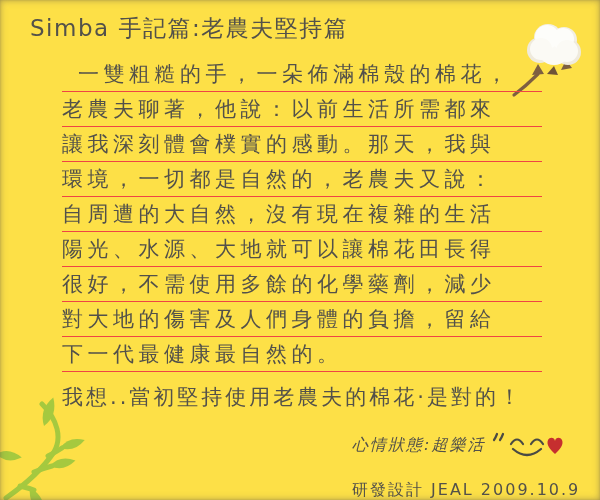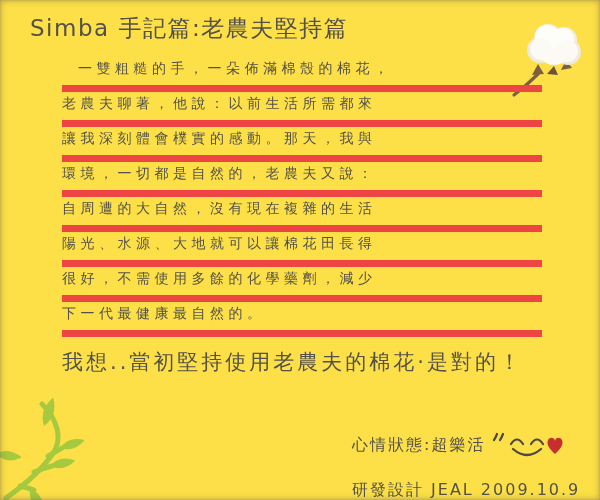--- a/index.html
+++ b/index.html
@@ -18,32 +18,32 @@
   }
   .title{
     position:absolute;left:30px;top:13px;
     font-size:23px;letter-spacing:1.5px;white-space:nowrap;
   }
   .note{
     position:absolute;left:62px;top:57px;width:480px;
   }
   .ruled-line{
     height:35px;box-sizing:border-box;padding-top:3px;
-    border-bottom:7px solid #ef4444;
-    font-size:14px;letter-spacing:4.5px;white-space:nowrap;
+    border-bottom:1px solid #ef4444;
+    font-size:21px;letter-spacing:4.5px;white-space:nowrap;
   }
   .ruled-line.first{ text-indent:16px; }
   .closing{
     margin-top:11px;font-size:21px;letter-spacing:3px;white-space:nowrap;
   }
   .footer{
     position:absolute;left:352px;top:430px;
     font-size:16px;letter-spacing:2px;
   }
-  .mood-row{display:flex;align-items:center;gap:4px;height:30px;}
+  .mood-row{display:flex;align-items:center;gap:4px;height:30px;font-style:italic;}
   .credit-row{margin-top:20px;white-space:nowrap;}
   .deco-cotton{position:absolute;left:502px;top:14px;}
   .deco-branch{position:absolute;left:0;top:382px;}
   .txt{white-space:nowrap;}
 </style>
 </head>
 <body>
 
 <div class="page">
 
@@ -66,20 +66,21 @@
   </svg>
 
   <div class="note">
     <div class="ruled-line first txt">一雙粗糙的手，一朵佈滿棉殼的棉花，</div>
     <div class="ruled-line txt">老農夫聊著，他說：以前生活所需都來</div>
     <div class="ruled-line txt">讓我深刻體會樸實的感動。那天，我與</div>
     <div class="ruled-line txt">環境，一切都是自然的，老農夫又說：</div>
     <div class="ruled-line txt">自周遭的大自然，沒有現在複雜的生活</div>
     <div class="ruled-line txt">陽光、水源、大地就可以讓棉花田長得</div>
     <div class="ruled-line txt">很好，不需使用多餘的化學藥劑，減少</div>
+    <div class="ruled-line txt">對大地的傷害及人們身體的負擔，留給</div>
     <div class="ruled-line txt">下一代最健康最自然的。</div>
     <div class="closing txt">我想..當初堅持使用老農夫的棉花·是對的！</div>
   </div>
 
   <svg class="deco-branch" width="128" height="118" viewBox="0 0 128 118">
     <g fill="none" stroke="#a5c93f" stroke-width="5" stroke-linecap="round">
       <path d="M6 116 C 26 102, 42 88, 54 70 C 62 56, 58 38, 42 22"></path>
       <path d="M34 90 Q 44 86 52 84"></path>
       <path d="M48 74 Q 56 70 62 66"></path>
       <path d="M20 104 Q 28 106 34 108"></path>

